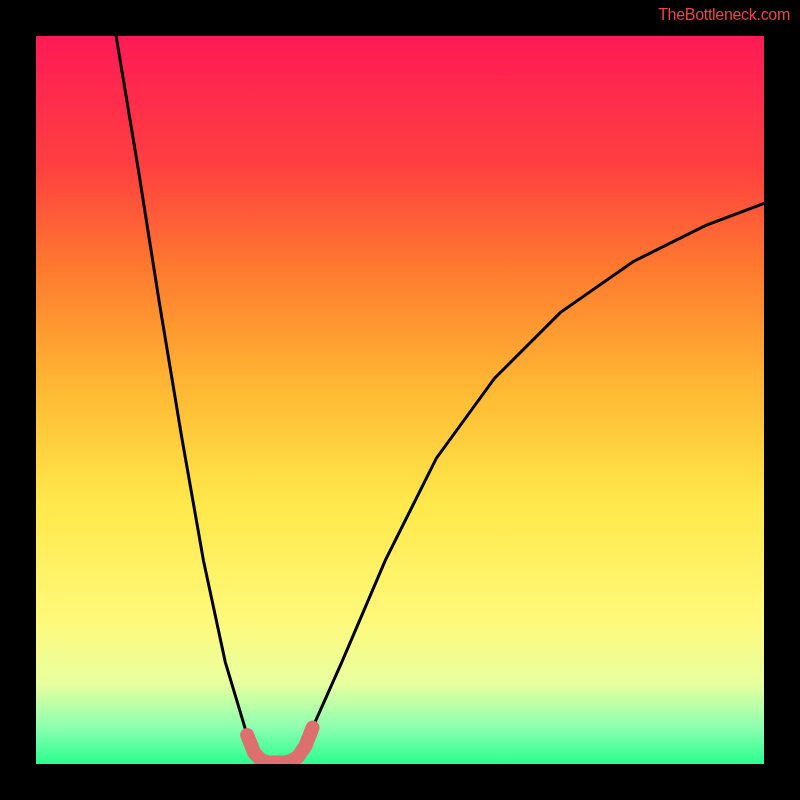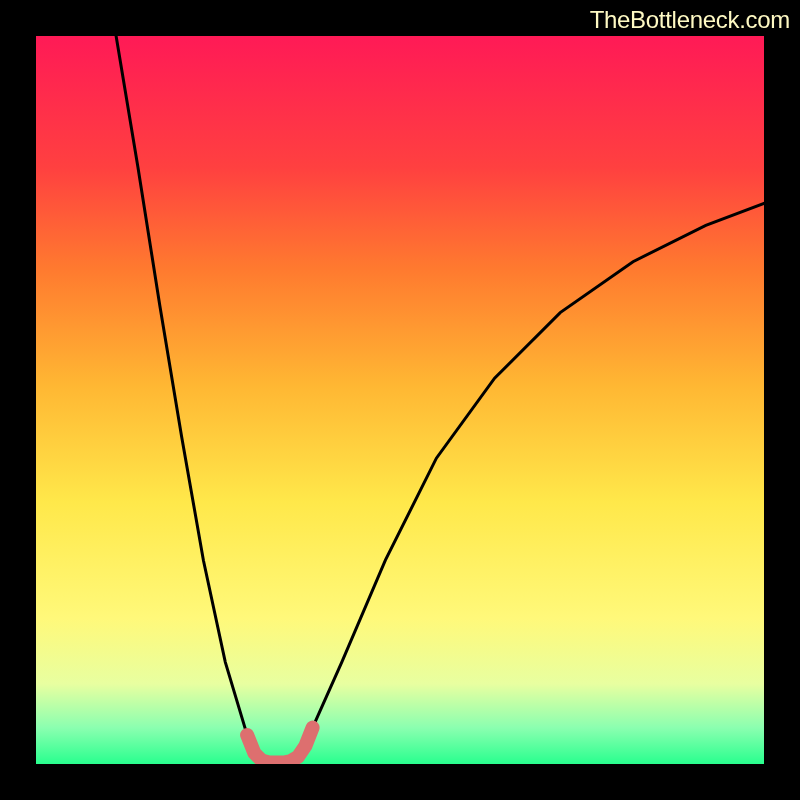--- a/index.html
+++ b/index.html
@@ -36,22 +36,22 @@
       #fff97a 80%,
       #e8ffa0 89%,
       #8bffb0 95%,
       #29ff8e 100%
     );
   }
   .watermark {
     position: absolute;
     top: 6px;
     right: 10px;
-    color: #fef9c3;
-    font-size: 24px;
+    color: #ef4444;
+    font-size: 16px;
     letter-spacing: -0.3px;
     text-align: center;
   }
   svg.curve-layer {
     position: absolute;
     left: 0;
     top: 0;
     width: 728px;
     height: 728px;
   }

